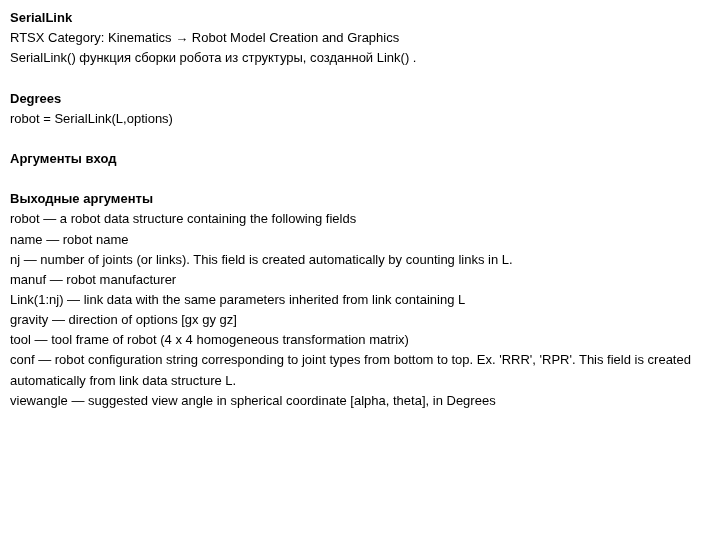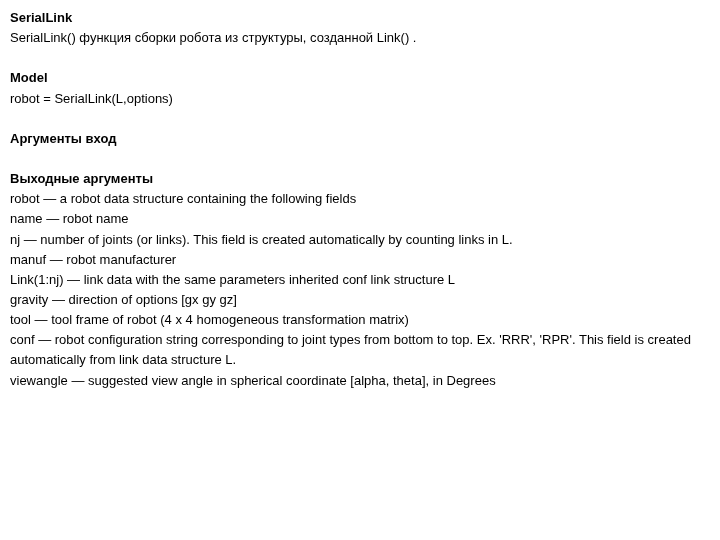--- a/index.html
+++ b/index.html
@@ -26,40 +26,41 @@
       margin: 0;
       line-height: 1.55;
     }
   </style>
 </head>
 <body>
 
 <div class="content-block">
 
   <p class="bold">SerialLink</p>
+  <p>RTSX Category: Kinematics → Robot Model Creation and Graphics</p>
   <p>SerialLink() функция сборки робота из структуры, созданной Link() .</p>
 
   <br>
 
-  <p class="bold">Model</p>
+  <p class="bold">Degrees</p>
   <p>robot = SerialLink(L,options)</p>
 
   <br>
 
   <p class="bold">Аргументы вход</p>
 
   <br>
 
   <p class="bold">Выходные аргументы</p>
 
   <div id="fields-container">
       <p>robot — a robot data structure containing the following fields</p>
       <p>name — robot name</p>
       <p>nj — number of joints (or links). This field is created automatically by counting links in L.</p>
       <p>manuf — robot manufacturer</p>
-      <p>Link(1:nj) — link data with the same parameters inherited conf link structure L</p>
+      <p>Link(1:nj) — link data with the same parameters inherited from link containing L</p>
       <p>gravity — direction of options [gx gy gz]</p>
       <p>tool — tool frame of robot (4 x 4 homogeneous transformation matrix)</p>
       <p>conf — robot configuration string corresponding to joint types from bottom to top. Ex. 'RRR', 'RPR'. This field is created automatically from link data structure L.</p>
       <p>viewangle — suggested view angle in spherical coordinate [alpha, theta], in Degrees</p>
     </div>
 
 </div>
 
 </body></html>

